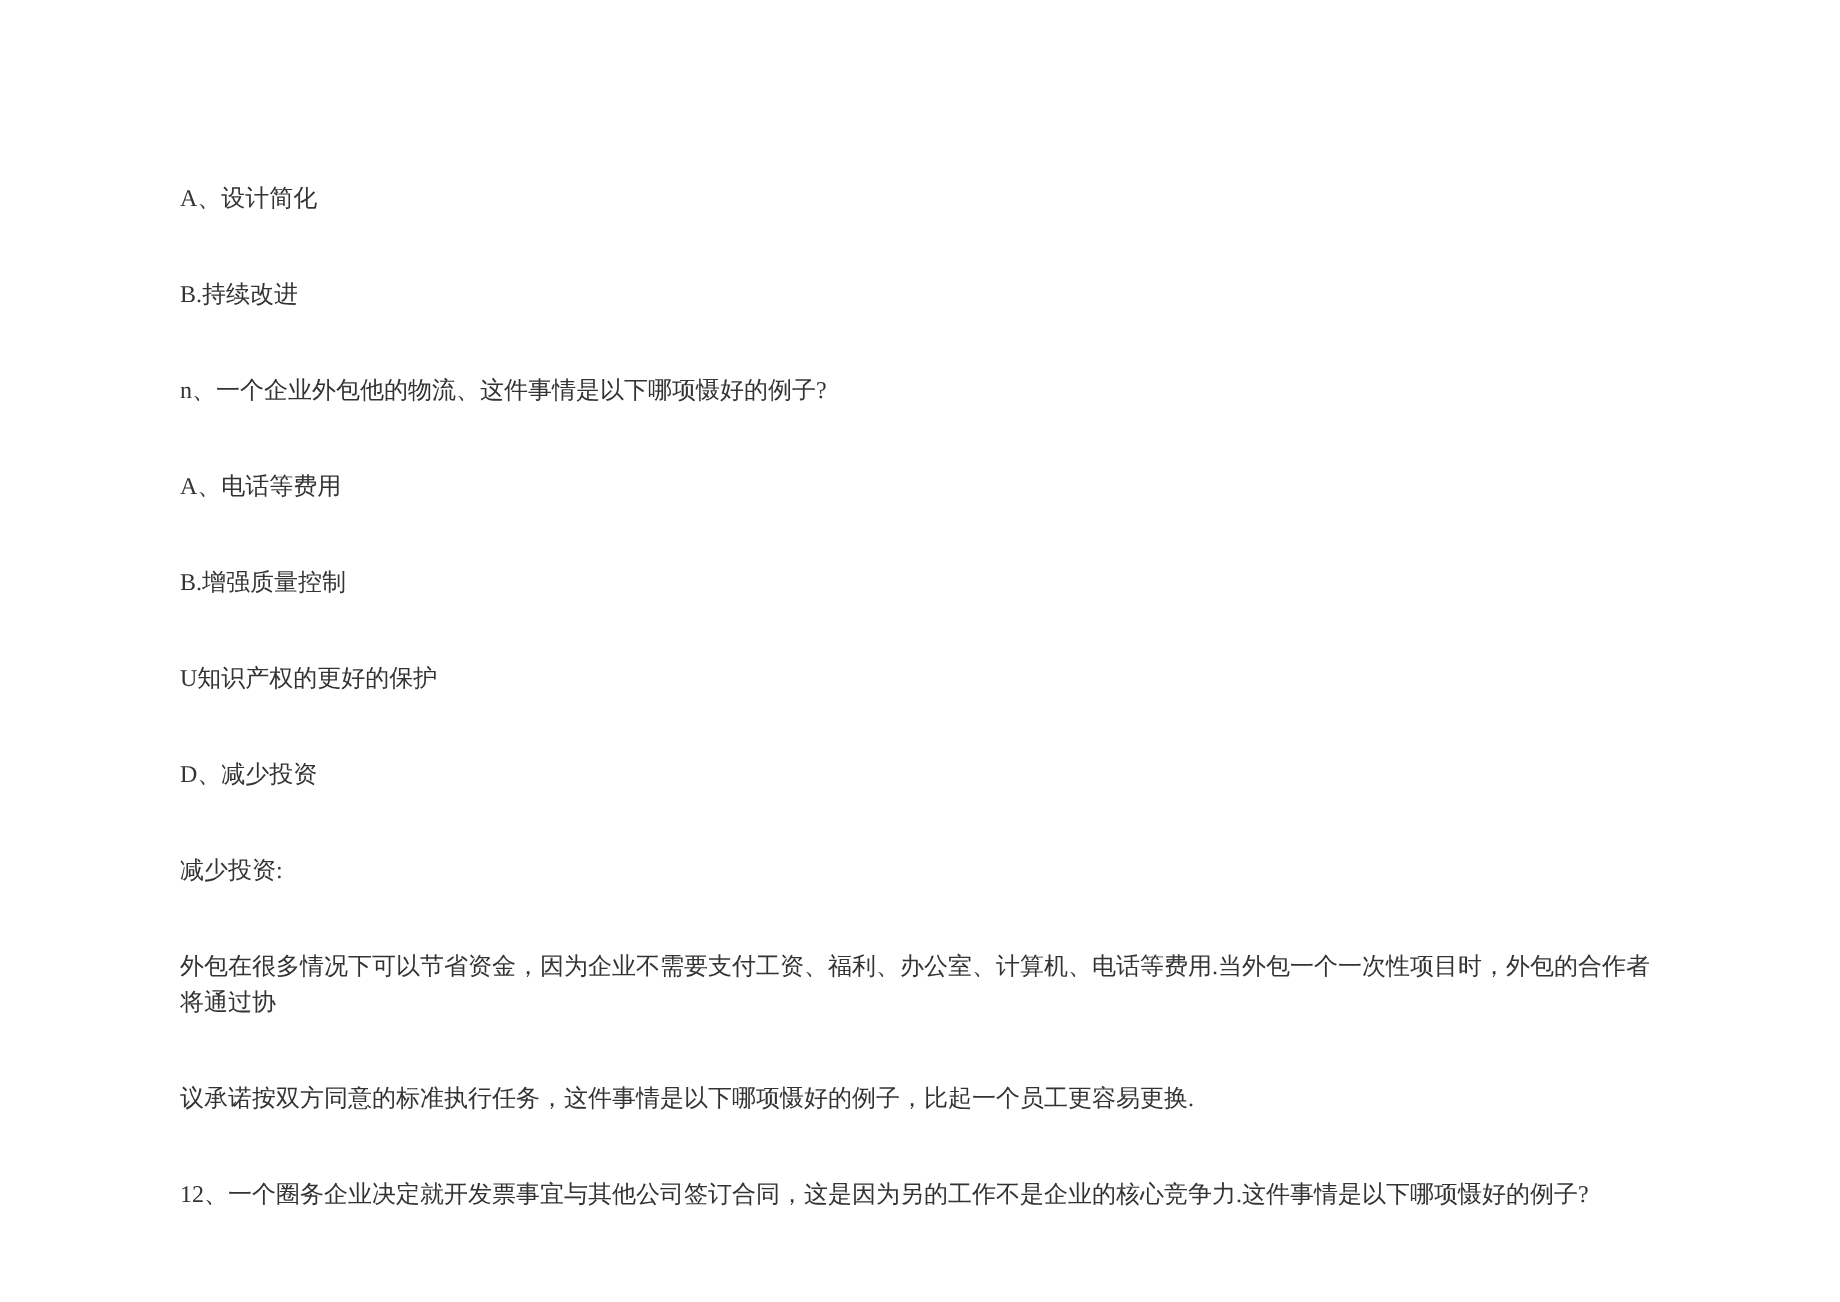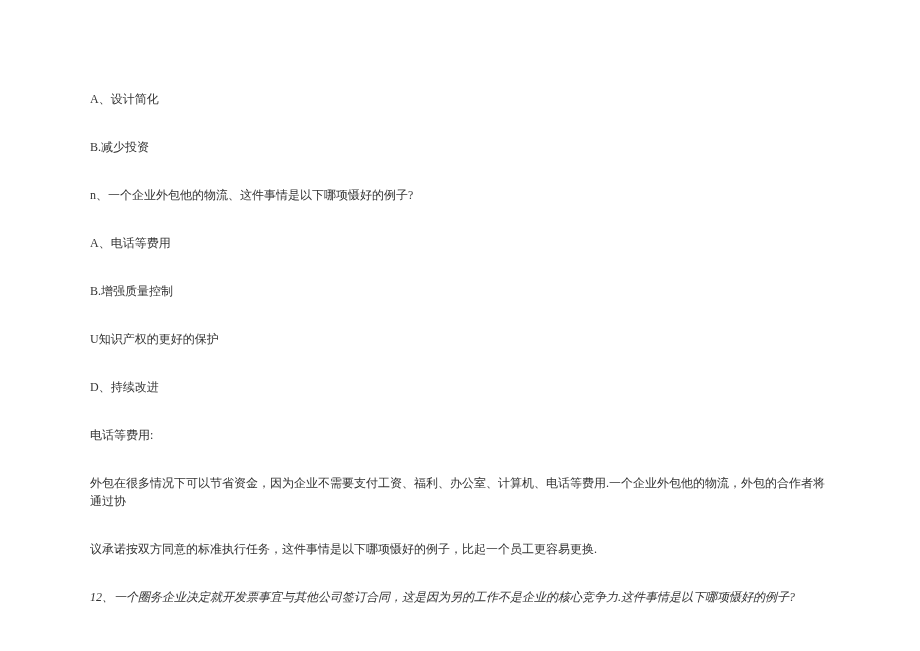--- a/index.html
+++ b/index.html
@@ -15,29 +15,28 @@
       font-size: 12px;
       color: #333333;
       padding: 90px 90px 0 90px;
       line-height: 1.5;
     }
     .line {
       margin-bottom: 30px;
     }
     .line:last-child {
       margin-bottom: 15px;
-      font-style: italic;
     }
   </style>
 </head>
 <body>
 
 <div class="line">A、设计简化</div>
-<div class="line">B.减少投资</div>
+<div class="line">B.持续改进</div>
 <div class="line">n、一个企业外包他的物流、这件事情是以下哪项慑好的例子?</div>
 <div class="line">A、电话等费用</div>
 <div class="line">B.增强质量控制</div>
 <div class="line">U知识产权的更好的保护</div>
-<div class="line">D、持续改进</div>
-<div class="line">电话等费用:</div>
-<div class="line">外包在很多情况下可以节省资金，因为企业不需要支付工资、福利、办公室、计算机、电话等费用.一个企业外包他的物流，外包的合作者将通过协</div>
+<div class="line">D、减少投资</div>
+<div class="line">减少投资:</div>
+<div class="line">外包在很多情况下可以节省资金，因为企业不需要支付工资、福利、办公室、计算机、电话等费用.当外包一个一次性项目时，外包的合作者将通过协</div>
 <div class="line">议承诺按双方同意的标准执行任务，这件事情是以下哪项慑好的例子，比起一个员工更容易更换.</div>
 <div class="line">12、一个圈务企业决定就开发票事宜与其他公司签订合同，这是因为另的工作不是企业的核心竞争力.这件事情是以下哪项慑好的例子?</div>
 
 </body></html>

